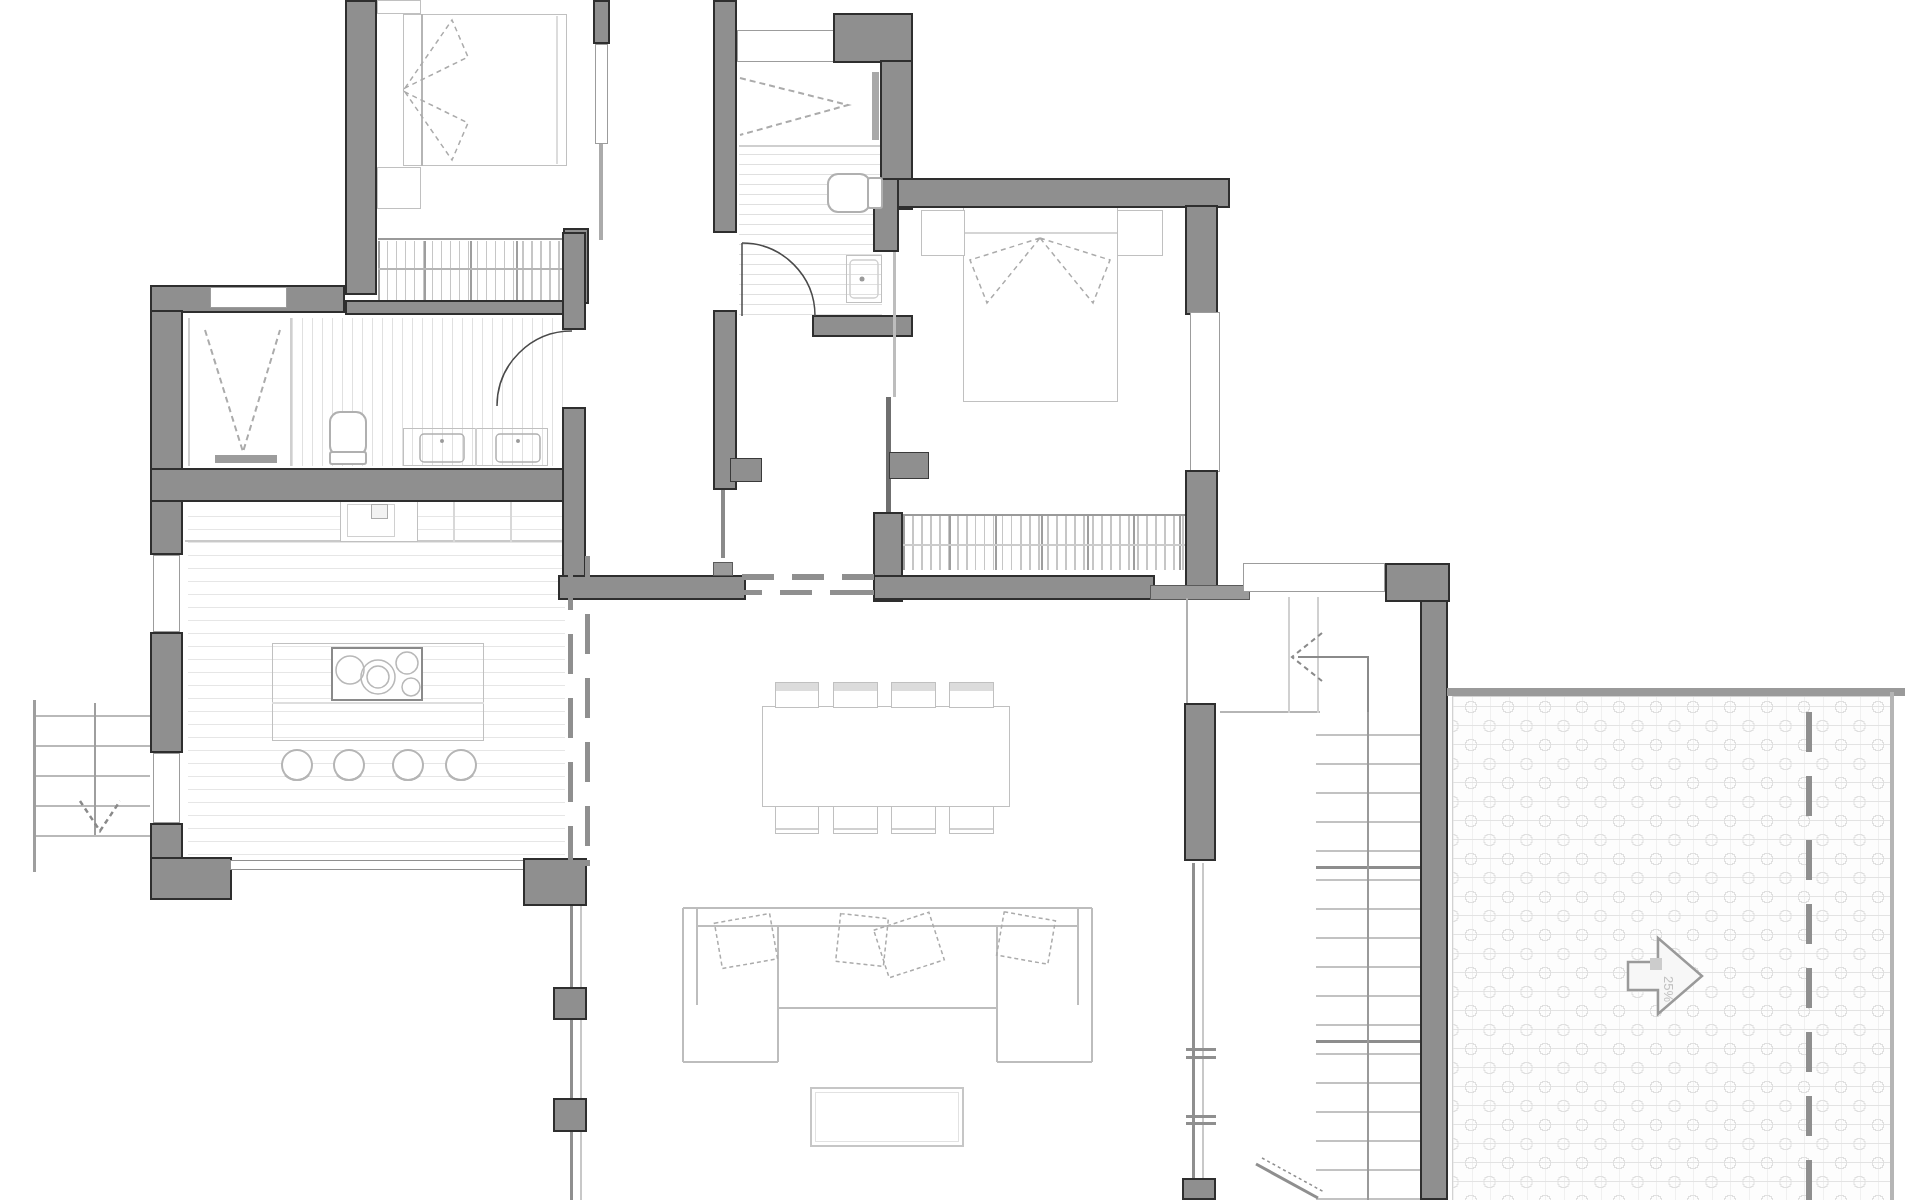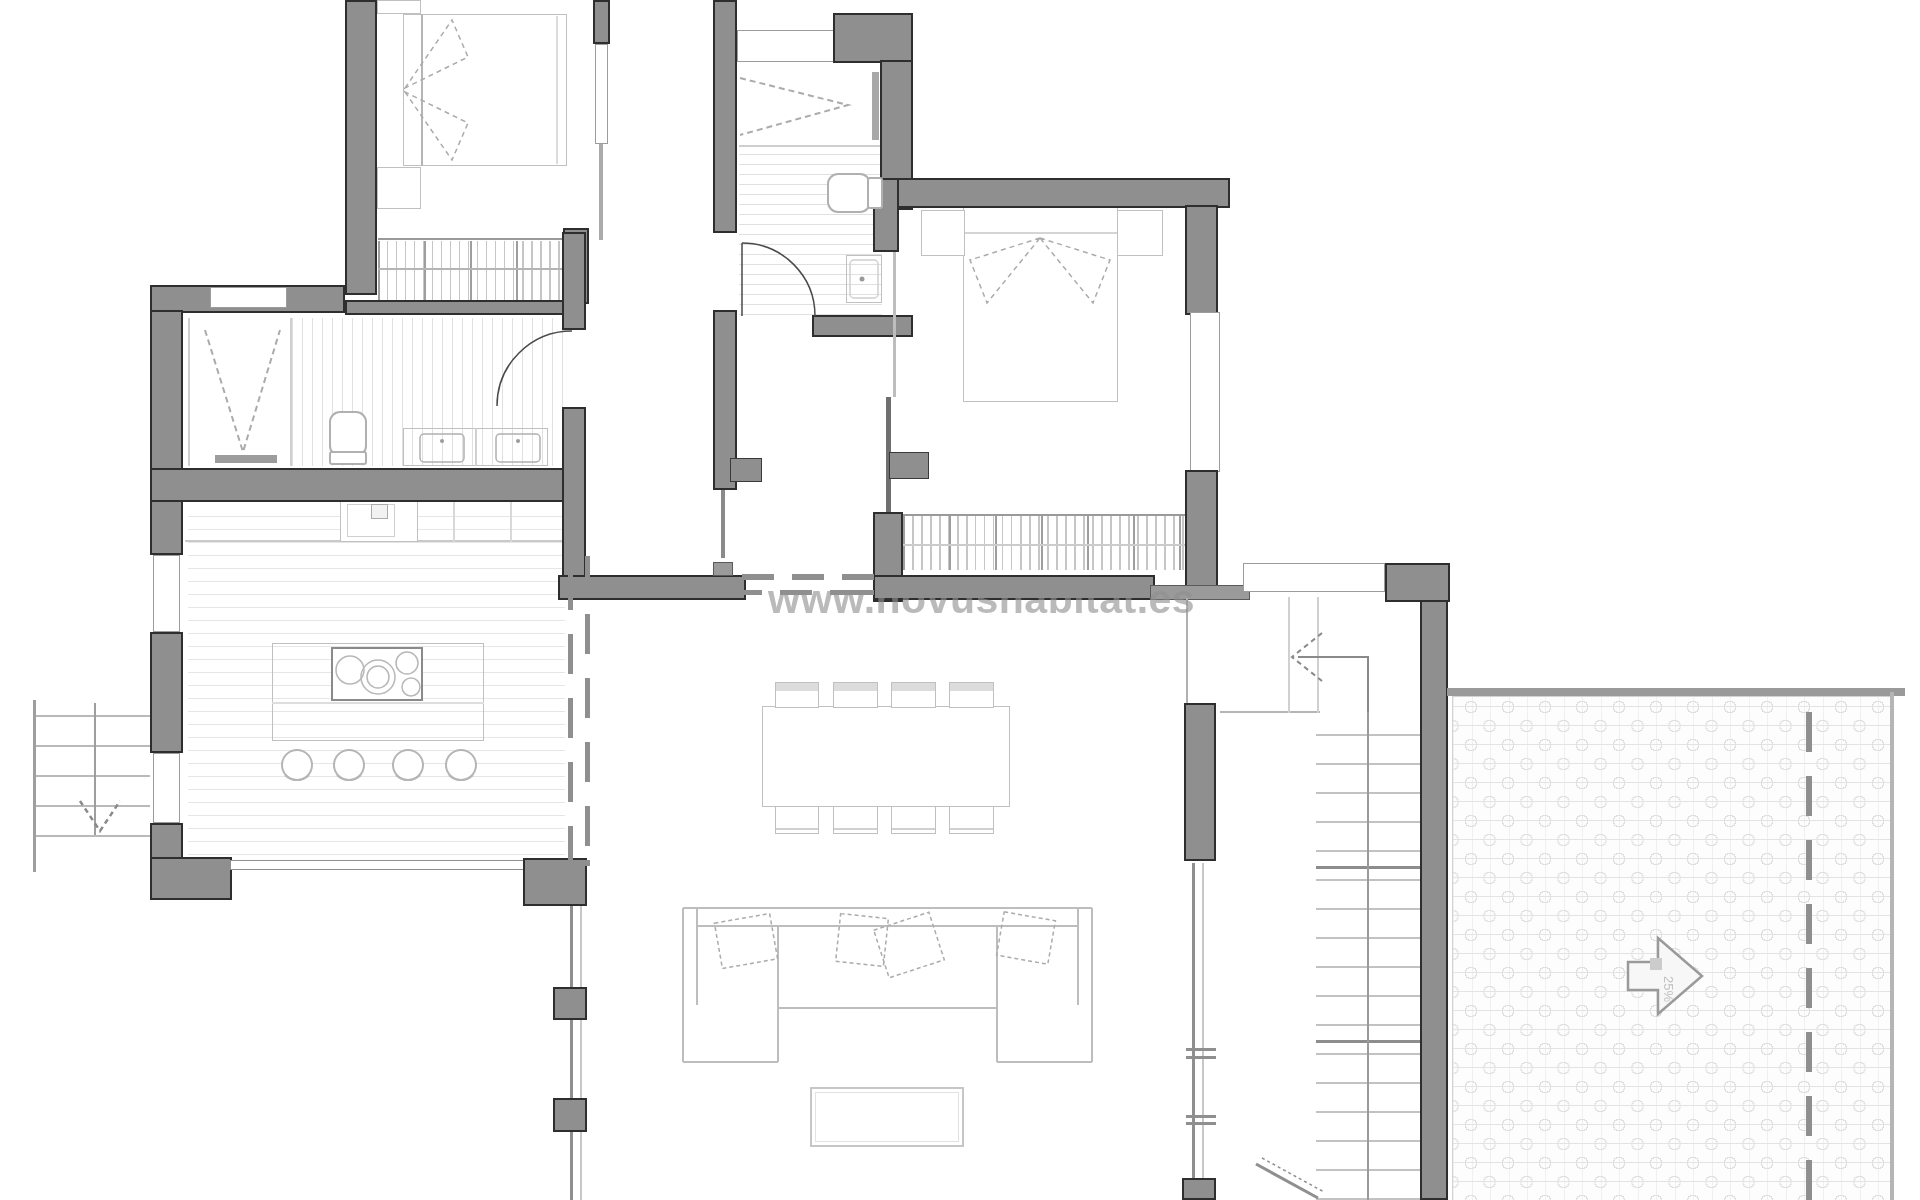--- a/index.html
+++ b/index.html
@@ -311,14 +311,13 @@
       <rect x="1650" y="958" width="12" height="12" fill="#cccccc"></rect>
       <text x="1668" y="980" transform="rotate(90 1668 976)" font-size="13" fill="#c2c2c2">25%</text>
     </g>
 
     <g stroke="#8f8f8f" stroke-width="3" fill="none">
       <line x1="1256" y1="1164" x2="1318" y2="1198"></line>
       <line x1="1262" y1="1158" x2="1324" y2="1192" stroke-width="1.5" stroke-dasharray="3,3"></line>
     </g>
   </svg>
 
-  <div id="watermark">www.novushabitat.es</div>
 </div>
 
 </body></html>

